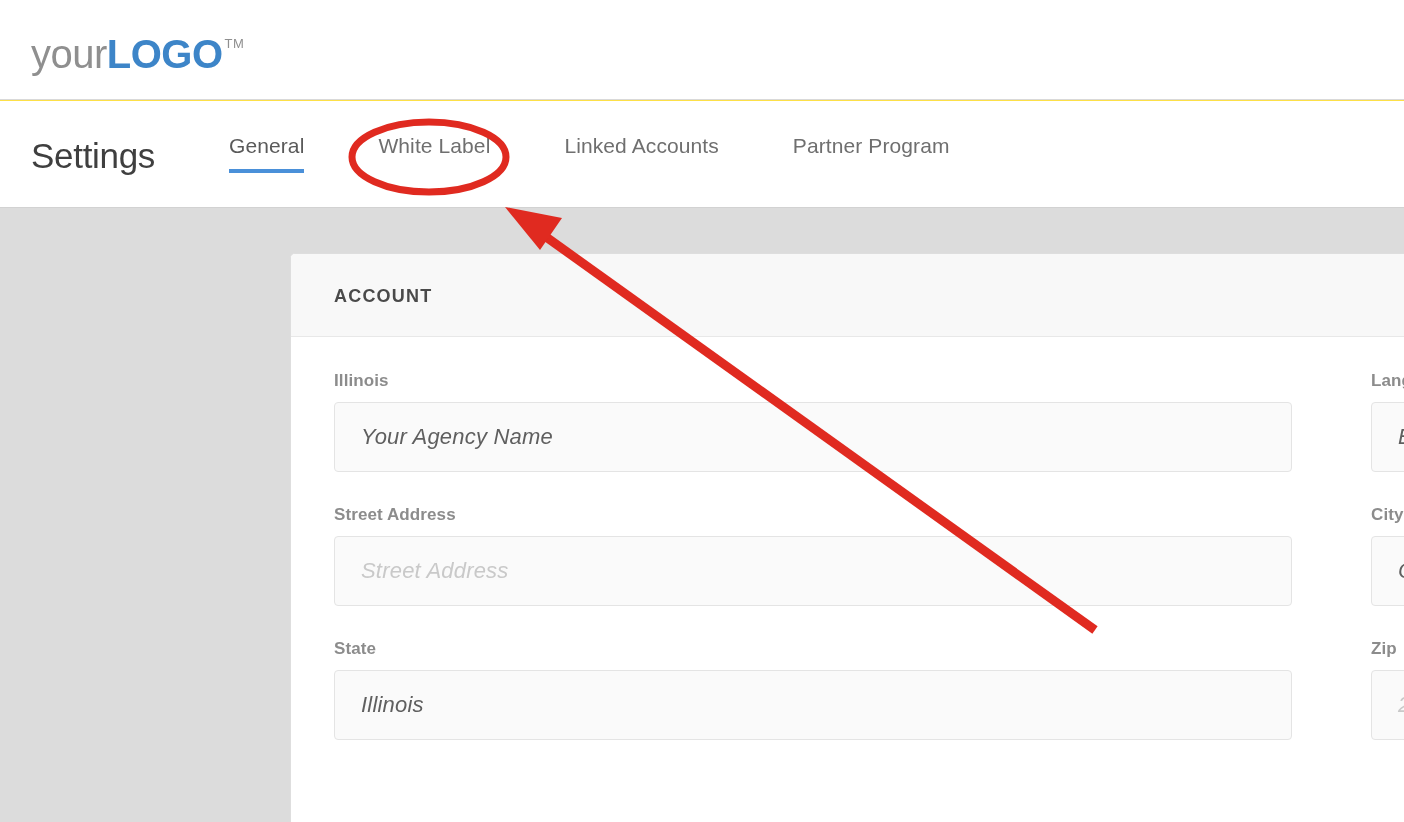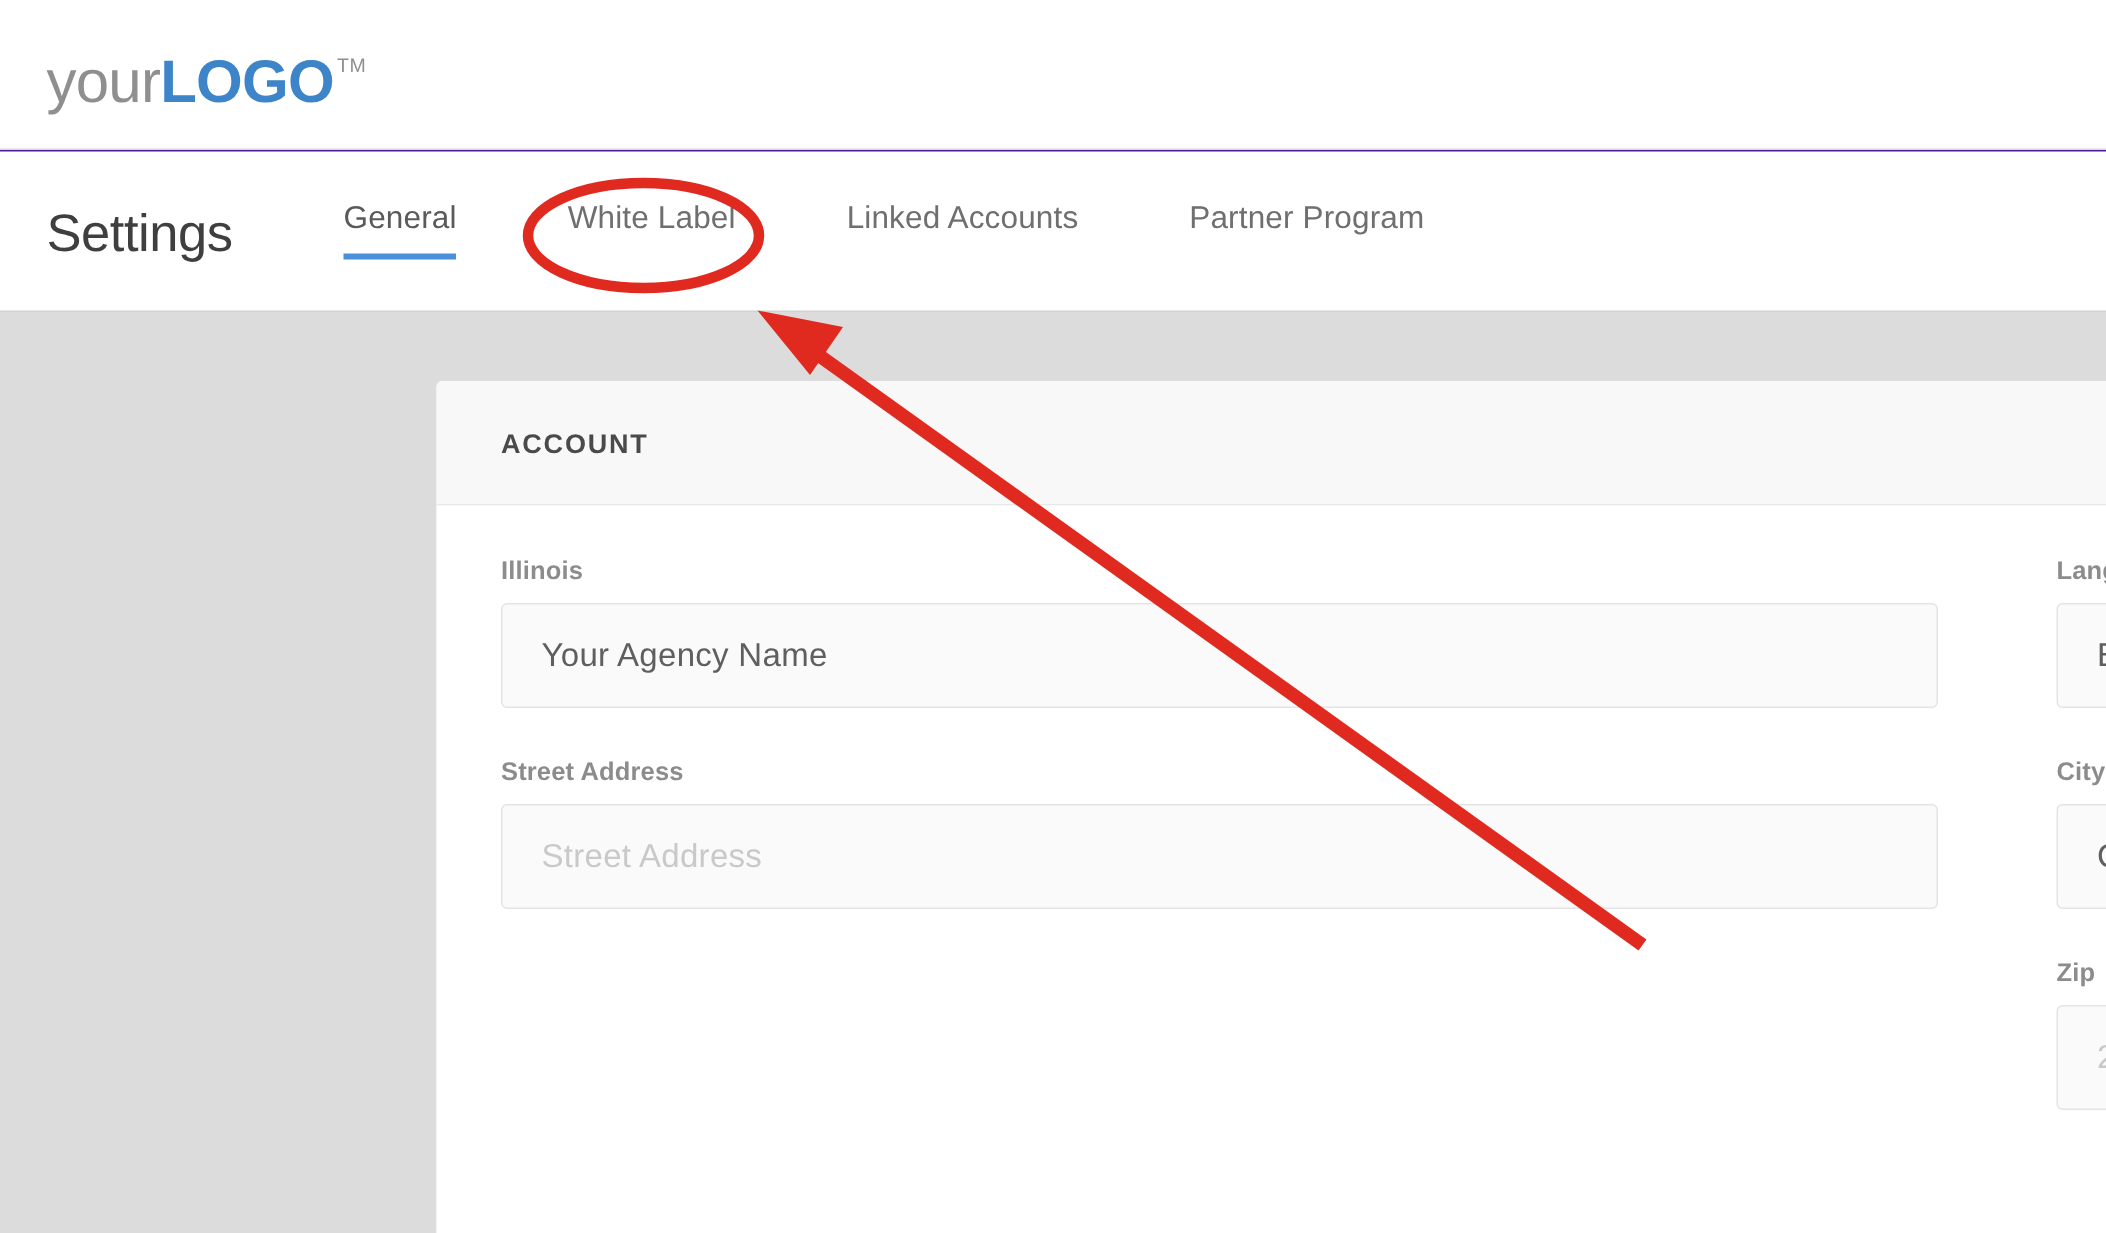--- a/index.html
+++ b/index.html
@@ -9,21 +9,21 @@
   }
   body {
     font-family: "Liberation Sans", sans-serif;
     -webkit-font-smoothing: antialiased;
   }
   #screen {
     position: relative;
     width: 1404px;
     height: 822px;
     overflow: hidden;
-    background: #4c1d95;
+    background: #fde047;
   }
 
   
   .brandbar {
     position: absolute;
     left: 0;
     top: 0;
     width: 1404px;
     height: 100px;
     background: #ffffff;
@@ -188,20 +188,21 @@
     box-sizing: border-box;
     display: flex;
     align-items: center;
     padding: 15px 26px;
     font-size: 22px;
     color: #5f5f5f;
     letter-spacing: 0.2px;
     overflow: hidden;
     white-space: nowrap;
     cursor: text;
+    font-style: italic;
   }
   .field-input.placeholder { color: #c9c9c9; }
 
   
   .annotations {
     position: absolute;
     left: 0;
     top: 0;
     width: 1404px;
     height: 822px;
@@ -239,20 +240,24 @@
 
       <div class="form-col-left">
         <div class="field">
           <div class="field-label">Illinois</div>
           <div class="field-input">Your Agency Name</div>
         </div>
         <div class="field">
           <div class="field-label">Street Address</div>
           <div class="field-input placeholder">Street Address</div>
         </div>
+        <div class="field">
+          <div class="field-label">State</div>
+          <div class="field-input">Illinois</div>
+        </div>
       </div>
 
       <div class="form-col-right">
         <div class="field">
           <div class="field-label">Language</div>
           <div class="field-input">E</div>
         </div>
         <div class="field">
           <div class="field-label">City</div>
           <div class="field-input">C</div>

